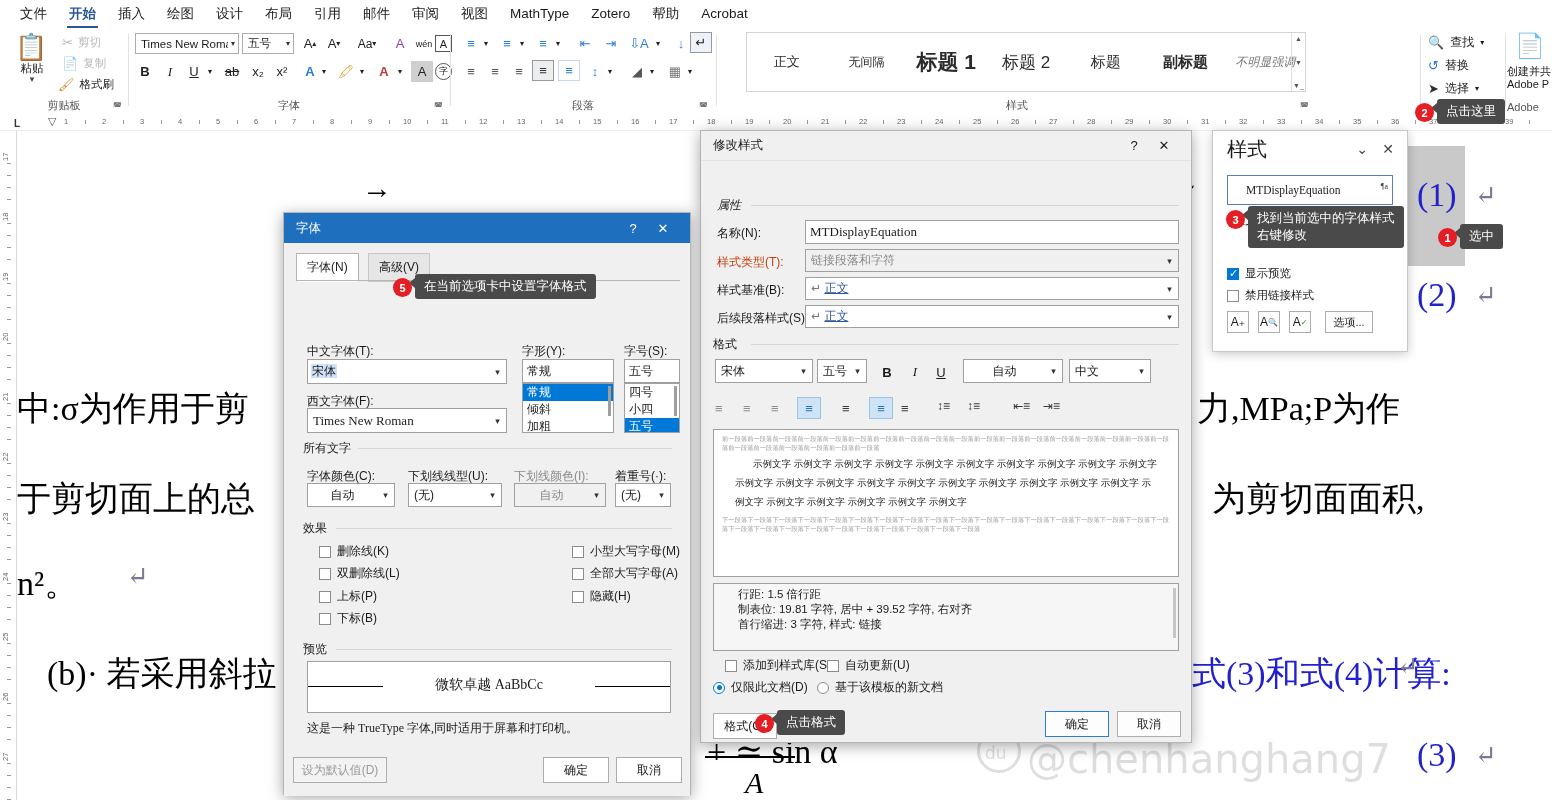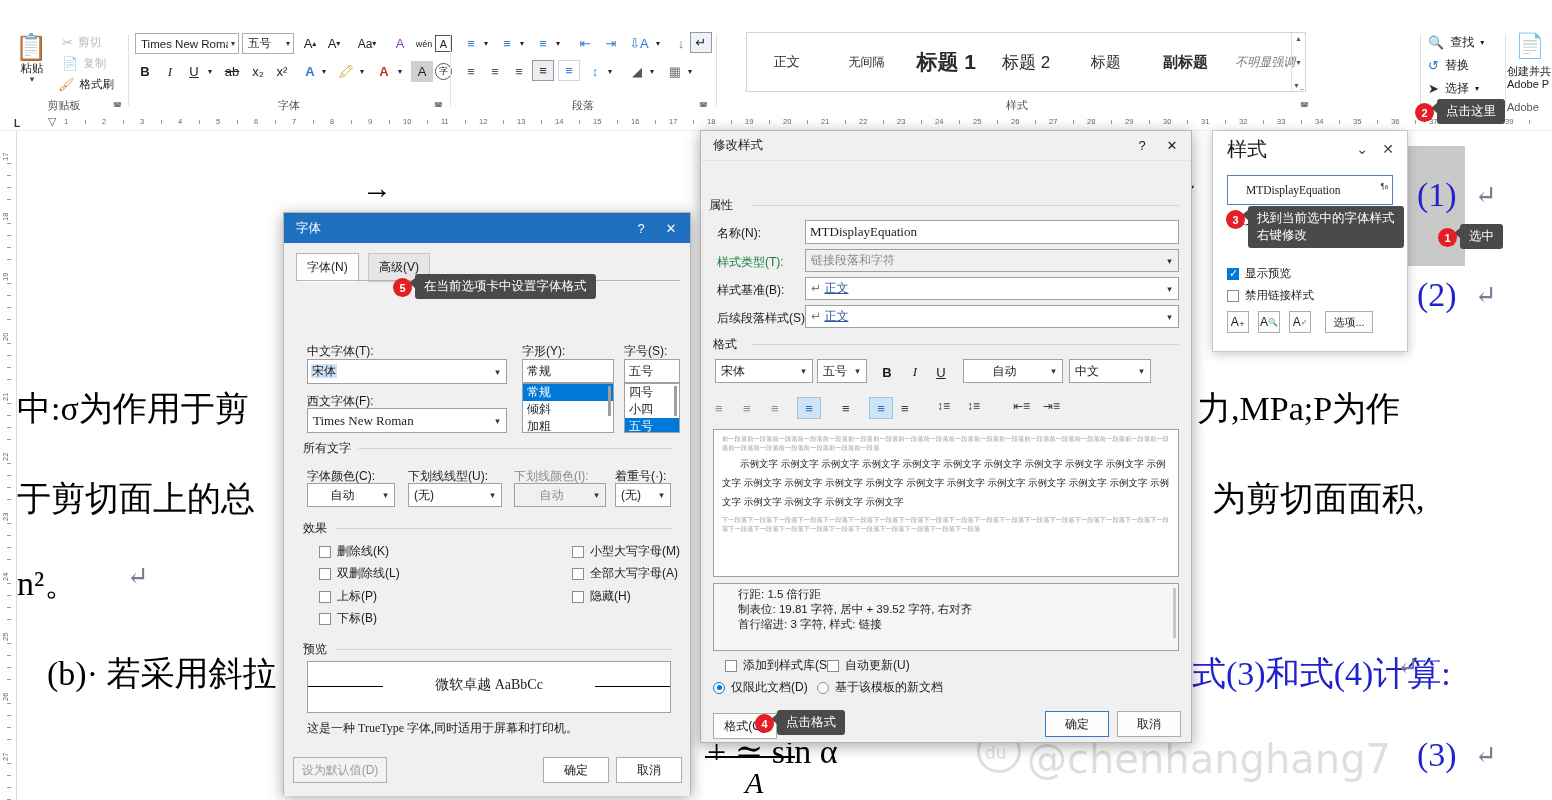--- a/index.html
+++ b/index.html
@@ -68,21 +68,21 @@
   .sel-highlight { position:absolute; background:#c9c9c9; }
 
   
   .wm { position:absolute; color:rgba(0,0,0,0.13); font-size:40px; font-family:"DejaVu Sans",sans-serif;
         white-space:nowrap; pointer-events:none; }
   .wm-ring { position:absolute; border:3px solid rgba(0,0,0,0.13); border-radius:50%; }
 
   
   .dlg { position:absolute; background:#f0f0f0; border:1px solid #b5b5b5;
          box-shadow:0 3px 14px rgba(0,0,0,.35); }
-  .dlg-title { height:30px; display:flex; align-items:center; padding:0 4px 0 12px; color:#fff; font-size:12.5px; }
+  .dlg-title { height:30px; display:flex; align-items:center; padding:0 12px 0 12px; color:#fff; font-size:12.5px; }
   .dlg-title .t { flex:1; }
   .dlg-title .b { width:30px; height:28px; display:flex; align-items:center; justify-content:center; font-size:13px; }
   .dlg-body { position:relative; }
   .lbl { position:absolute; font-size:12px; color:#1b1b1b; white-space:nowrap; }
   .tbox { position:absolute; border:1px solid #a0a0a0; background:#fff; font-size:12px;
           display:flex; align-items:center; padding:0 4px; }
   .dcombo { position:absolute; border:1px solid #a0a0a0; background:#fff; font-size:12px; display:flex; align-items:center; }
   .dcombo .v { flex:1; padding:0 5px; overflow:hidden; white-space:nowrap; }
   .dcombo .arr { width:17px; text-align:center; font-size:9px; color:#333; border-left:0px solid #ccc; }
   .dcombo.disabled { background:#f0f0f0; color:#8a8a8a; }
@@ -124,20 +124,36 @@
   .sp-entry { position:absolute; font-size:11px; font-family:"Liberation Serif",serif; }
   .sp-small { position:absolute; display:flex; align-items:center; gap:6px; font-size:11.5px; }
   .sp-iconbtn { position:absolute; width:22px; height:22px; border:1px solid #adadad; background:#fdfdfd;
                 display:flex; align-items:center; justify-content:center; font-size:12px; }
 </style>
 </head>
 <body>
 
 <div id="ribbon-area">
 
+  <div class="tabbar">
+    <div class="tab">文件</div>
+    <div class="tab active">开始</div>
+    <div class="tab">插入</div>
+    <div class="tab">绘图</div>
+    <div class="tab">设计</div>
+    <div class="tab">布局</div>
+    <div class="tab">引用</div>
+    <div class="tab">邮件</div>
+    <div class="tab">审阅</div>
+    <div class="tab">视图</div>
+    <div class="tab">MathType</div>
+    <div class="tab">Zotero</div>
+    <div class="tab">帮助</div>
+    <div class="tab">Acrobat</div>
+  </div>
 
   <div class="ribbon-body">
 
     <div class="rgroup" style="left:0;width:128px;">
       <div class="paste-btn">
         <div class="clip-glyph">📋</div>
         <div class="paste-lbl">粘贴</div>
         <div class="paste-caret">▾</div>
       </div>
       <div class="clip-item greyed" style="left:62px;top:5px;">
@@ -524,29 +540,29 @@
 </div>
 
 <div class="dlg" style="left:700px;top:130px;width:492px;height:613px;">
   <div class="dlg-title" style="background:#f0f0f0;color:#1b1b1b;border-bottom:1px solid #e3e3e3;">
     <span class="t">修改样式</span>
     <span class="b">?</span>
     <span class="b">✕</span>
   </div>
   <div class="dlg-body" style="height:583px;">
 
-    <div class="fs-label" style="left:8px;top:36px;">属性</div>
+    <div class="fs-label" style="left:16px;top:36px;font-style:italic;">属性</div>
     <div class="fieldset-line" style="left:50px;top:44px;width:428px;"></div>
 
     <div class="lbl" style="left:16px;top:64px;">名称(N):</div>
     <div class="tbox" style="left:104px;top:59px;width:374px;height:24px;">
       <span style="font-family:'Liberation Serif',serif;font-size:13px">MTDisplayEquation</span>
     </div>
 
-    <div class="lbl" style="left:16px;top:93px;color:#15803d">样式类型(T):</div>
+    <div class="lbl" style="left:16px;top:93px;color:#c2410c">样式类型(T):</div>
     <div class="dcombo disabled" style="left:104px;top:88px;width:374px;height:23px;">
       <span class="v">链接段落和字符</span>
       <span class="arr">▾</span>
     </div>
 
     <div class="lbl" style="left:16px;top:121px;">样式基准(B):</div>
     <div class="dcombo" style="left:104px;top:116px;width:374px;height:23px;">
       <span class="v"><span style="color:#777">↵</span>
         <span style="color:#2b579a;text-decoration:underline">正文</span></span>
       <span class="arr">▾</span>
@@ -595,21 +611,21 @@
     <div style="position:absolute;left:141px;top:240px;width:12px;height:14px;color:#3a3a3a;font-size:13px">≡</div>
     <div style="position:absolute;left:168px;top:236px;width:24px;height:22px;background:#cfe3f7;border:1px solid #9cc3e8;display:flex;align-items:center;justify-content:center;color:#2b6fb5;font-size:13px">≡</div>
     <div style="position:absolute;left:200px;top:240px;width:12px;height:14px;color:#3a3a3a;font-size:13px">≡</div>
     <div style="position:absolute;left:236px;top:238px;width:16px;height:18px;color:#3a3a3a;font-size:12px">↕≡</div>
     <div style="position:absolute;left:266px;top:238px;width:16px;height:18px;color:#3a3a3a;font-size:12px">↕≡</div>
     <div style="position:absolute;left:312px;top:238px;width:16px;height:18px;color:#3a3a3a;font-size:12px">⇤≡</div>
     <div style="position:absolute;left:342px;top:238px;width:16px;height:18px;color:#3a3a3a;font-size:12px">⇥≡</div>
 
     <div class="preview-box" style="left:12px;top:268px;width:466px;height:148px;overflow:hidden;">
       <div style="font-size:6.3px;color:#9a9a9a;line-height:9px;padding:4px 8px 0;word-break:break-all">前一段落前一段落前一段落前一段落前一段落前一段落前一段落前一段落前一段落前一段落前一段落前一段落前一段落前一段落前一段落前一段落前一段落前一段落前一段落前一段落前一段落前一段落前一段落前一段落</div>
-      <div style="font-size:9.5px;color:#1b1b1b;line-height:19px;padding:2px 8px;text-indent:18px;word-break:break-all">示例文字 示例文字 示例文字 示例文字 示例文字 示例文字 示例文字 示例文字 示例文字 示例文字 示例文字 示例文字 示例文字 示例文字 示例文字 示例文字 示例文字 示例文字 示例文字 示例文字 示例文字 示例文字 示例文字 示例文字 示例文字 示例文字</div>
+      <div style="font-size:9.5px;color:#1b1b1b;line-height:19px;padding:2px 21px;text-indent:18px;word-break:break-all">示例文字 示例文字 示例文字 示例文字 示例文字 示例文字 示例文字 示例文字 示例文字 示例文字 示例文字 示例文字 示例文字 示例文字 示例文字 示例文字 示例文字 示例文字 示例文字 示例文字 示例文字 示例文字 示例文字 示例文字 示例文字 示例文字</div>
       <div style="font-size:6.3px;color:#9a9a9a;line-height:9px;padding:2px 8px;word-break:break-all">下一段落下一段落下一段落下一段落下一段落下一段落下一段落下一段落下一段落下一段落下一段落下一段落下一段落下一段落下一段落下一段落下一段落下一段落下一段落下一段落下一段落下一段落下一段落下一段落下一段落下一段落下一段落下一段落</div>
     </div>
 
     <div class="preview-box" style="left:12px;top:422px;width:466px;height:68px;background:#f6f6f6;">
       <div style="font-size:11.5px;line-height:15px;padding:3px 6px;">
         <div style="padding-left:18px">行距: 1.5 倍行距</div>
         <div style="padding-left:18px">制表位:  19.81 字符, 居中 +  39.52 字符, 右对齐</div>
         <div style="padding-left:18px">首行缩进:  3 字符, 样式: 链接</div>
       </div>
       <div style="position:absolute;right:2px;top:4px;width:3px;height:50px;background:#c6c6c6;"></div>

